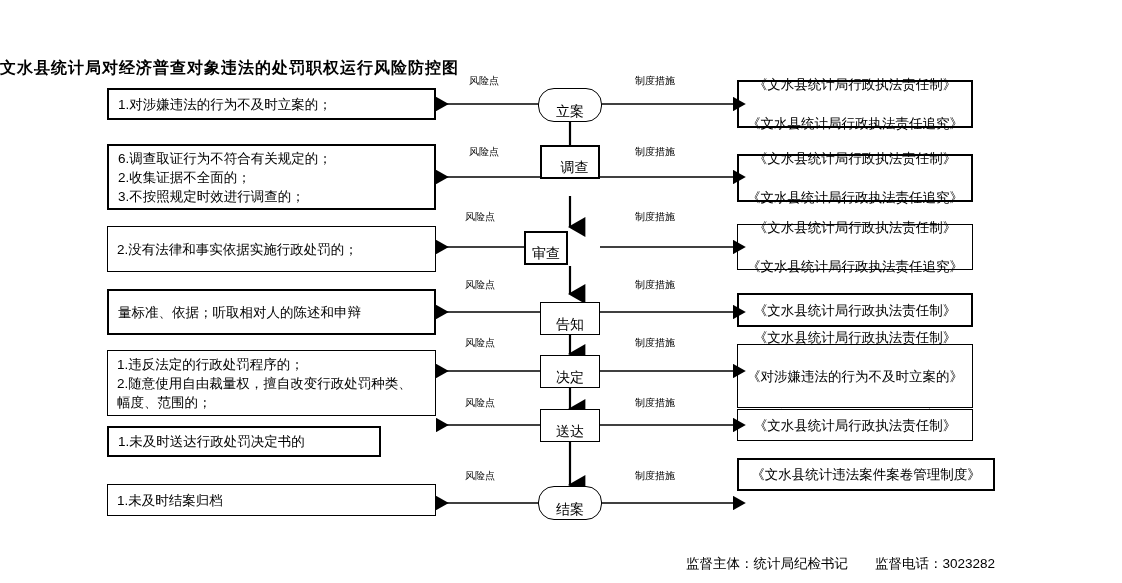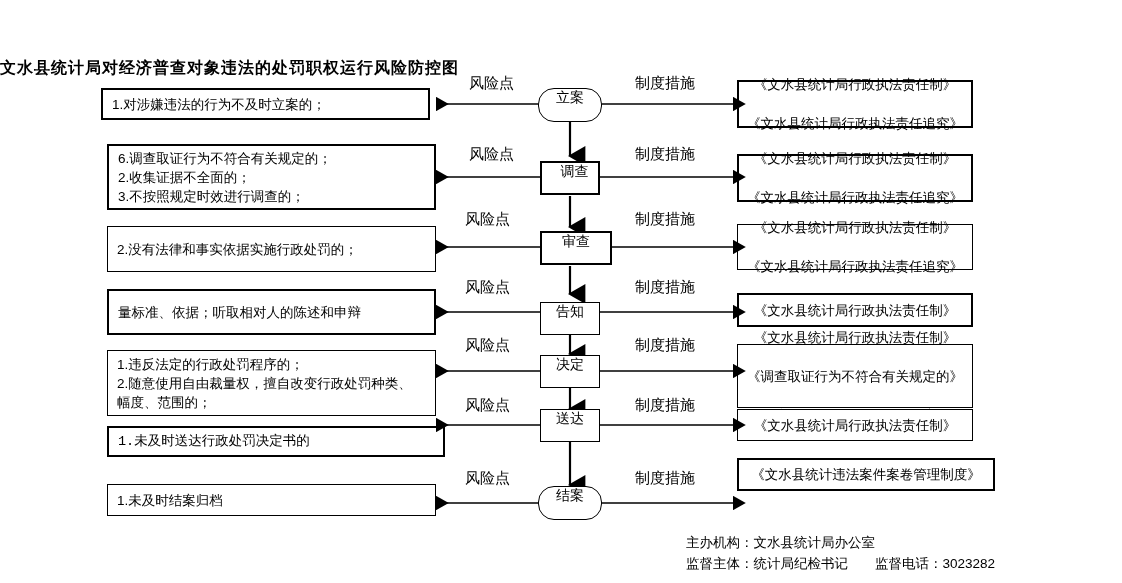--- a/index.html
+++ b/index.html
@@ -24,28 +24,28 @@
     font-size:13.5px;line-height:19px;
   }
   .box.thick{border-width:2.5px;}
   .box .ln{white-space:nowrap;}
   .box.left{padding-left:9px;text-align:left;}
   .box.right{align-items:center;text-align:center;gap:20px;}
 
   .node{
     position:absolute;box-sizing:border-box;background:#fff;
     border:1px solid #000;
-    display:flex;align-items:flex-start;justify-content:center;
+    display:flex;align-items:flex-end;justify-content:center;
     font-size:14px;z-index:4;
   }
   .node.thick{border-width:2.5px;}
   .node.round{border-radius:16px;border-width:1.5px;}
 
   .lbl{
-    position:absolute;font-size:15px;white-space:nowrap;
+    position:absolute;font-size:10px;white-space:nowrap;
     font-family:"Liberation Serif","DejaVu Serif",serif;
   }
 
   .footer{
     position:absolute;font-size:13.5px;line-height:21px;white-space:pre;
   }
 
   svg.wires{position:absolute;left:0;top:0;width:1122px;height:583px;z-index:1;}
 </style>
 </head>
@@ -97,54 +97,54 @@
       <line x1="570" y1="266" x2="570" y2="294" marker-end="url(#arrD)"></line>
       <line x1="570" y1="329" x2="570" y2="354" marker-end="url(#arrD)"></line>
       <line x1="570" y1="388" x2="570" y2="409" marker-end="url(#arrD)"></line>
       <line x1="570" y1="442" x2="570" y2="485" marker-end="url(#arrD)"></line>
     </g>
   </svg>
 
   <div class="lbl" style="left:469px;top:74px;">风险点</div>
   <div class="lbl" style="left:635px;top:74px;">制度措施</div>
 
-  <div class="box left thick" style="left:101px;top:88px;width:329px;height:32px;">
+  <div class="box left thick" style="left:107px;top:88px;width:329px;height:32px;">
     <div class="ln">1.对涉嫌违法的行为不及时立案的；</div>
   </div>
   <div class="node round" style="left:538px;top:88px;width:64px;height:34px;">
     <span>立案</span>
   </div>
   <div class="box right thick" style="left:737px;top:80px;width:236px;height:48px;">
     <div class="ln">《文水县统计局行政执法责任制》</div>
     <div class="ln">《文水县统计局行政执法责任追究》</div>
   </div>
 
   <div class="lbl" style="left:469px;top:145px;">风险点</div>
   <div class="lbl" style="left:635px;top:145px;">制度措施</div>
 
   <div class="box left thick" style="left:107px;top:144px;width:329px;height:66px;">
     <div class="ln">6.调查取证行为不符合有关规定的；</div>
     <div class="ln">2.收集证据不全面的；</div>
     <div class="ln">3.不按照规定时效进行调查的；</div>
   </div>
-  <div class="node thick" style="left:540px;top:161px;width:60px;height:34px;padding-left:9px;">
+  <div class="node thick" style="left:540px;top:145px;width:60px;height:34px;padding-left:9px;">
     <span>调查</span>
   </div>
   <div class="box right thick" style="left:737px;top:154px;width:236px;height:48px;">
     <div class="ln">《文水县统计局行政执法责任制》</div>
     <div class="ln">《文水县统计局行政执法责任追究》</div>
   </div>
 
   <div class="lbl" style="left:465px;top:210px;">风险点</div>
   <div class="lbl" style="left:635px;top:210px;">制度措施</div>
 
   <div class="box left" style="left:107px;top:226px;width:329px;height:46px;">
     <div class="ln">2.没有法律和事实依据实施行政处罚的；</div>
   </div>
-  <div class="node thick" style="left:540px;top:231px;width:72px;height:34px;font-family:Liberation Mono, monospace;">
+  <div class="node thick" style="left:524px;top:231px;width:44px;height:34px;font-family:Liberation Mono, monospace;">
     <span>审查</span>
   </div>
   <div class="box right" style="left:737px;top:224px;width:236px;height:46px;">
     <div class="ln">《文水县统计局行政执法责任制》</div>
     <div class="ln">《文水县统计局行政执法责任追究》</div>
   </div>
 
   <div class="lbl" style="left:465px;top:278px;">风险点</div>
   <div class="lbl" style="left:635px;top:278px;">制度措施</div>
 
@@ -164,28 +164,28 @@
   <div class="box left" style="left:107px;top:350px;width:329px;height:66px;">
     <div class="ln">1.违反法定的行政处罚程序的；</div>
     <div class="ln">2.随意使用自由裁量权，擅自改变行政处罚种类、</div>
     <div class="ln">幅度、范围的；</div>
   </div>
   <div class="node" style="left:540px;top:355px;width:60px;height:33px;">
     <span>决定</span>
   </div>
   <div class="box right" style="left:737px;top:344px;width:236px;height:64px;">
     <div class="ln">《文水县统计局行政执法责任制》</div>
-    <div class="ln">《调查取证行为不符合有关规定的》</div>
+    <div class="ln">《对涉嫌违法的行为不及时立案的》</div>
     <div class="ln">《统计行政执法监督检查制度》</div>
   </div>
 
   <div class="lbl" style="left:465px;top:396px;">风险点</div>
   <div class="lbl" style="left:635px;top:396px;">制度措施</div>
 
-  <div class="box left thick" style="left:107px;top:426px;width:338px;height:31px;font-family:Liberation Mono, monospace;">
+  <div class="box left thick" style="left:107px;top:426px;width:274px;height:31px;">
     <div class="ln">1.未及时送达行政处罚决定书的</div>
   </div>
   <div class="node" style="left:540px;top:409px;width:60px;height:33px;">
     <span>送达</span>
   </div>
   <div class="box right" style="left:737px;top:409px;width:236px;height:32px;">
     <div class="ln">《文水县统计局行政执法责任制》</div>
   </div>
 
   <div class="lbl" style="left:465px;top:469px;">风险点</div>
@@ -194,16 +194,15 @@
   <div class="box left" style="left:107px;top:484px;width:329px;height:32px;">
     <div class="ln">1.未及时结案归档</div>
   </div>
   <div class="node round" style="left:538px;top:486px;width:64px;height:34px;">
     <span>结案</span>
   </div>
   <div class="box right thick" style="left:737px;top:458px;width:258px;height:33px;">
     <div class="ln">《文水县统计违法案件案卷管理制度》</div>
   </div>
 
-  <div class="footer" style="left:686px;top:532px;">主办机构：文水县统计局办公室</div>
   <div class="footer" style="left:686px;top:553px;">监督主体：统计局纪检书记　　监督电话：3023282</div>
 
 </div>
 
 </body></html>

